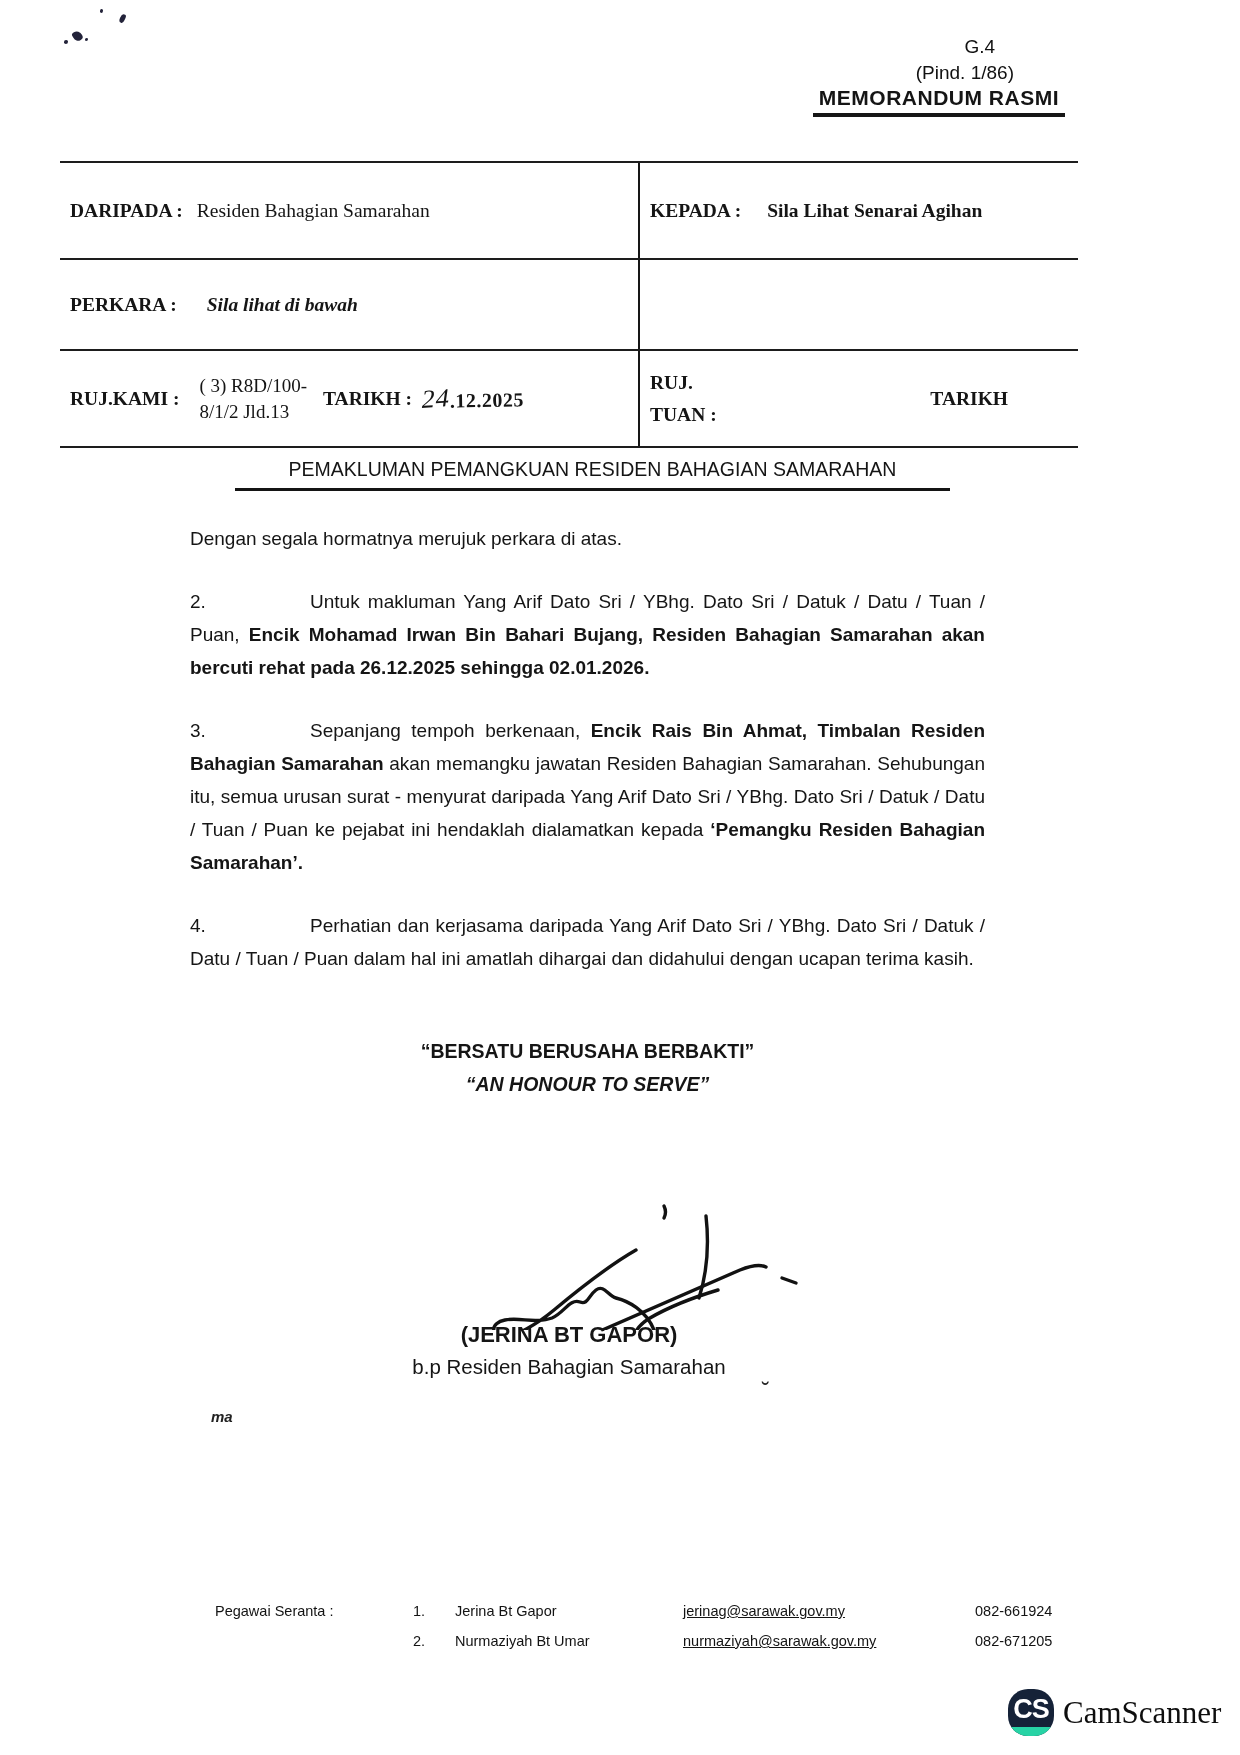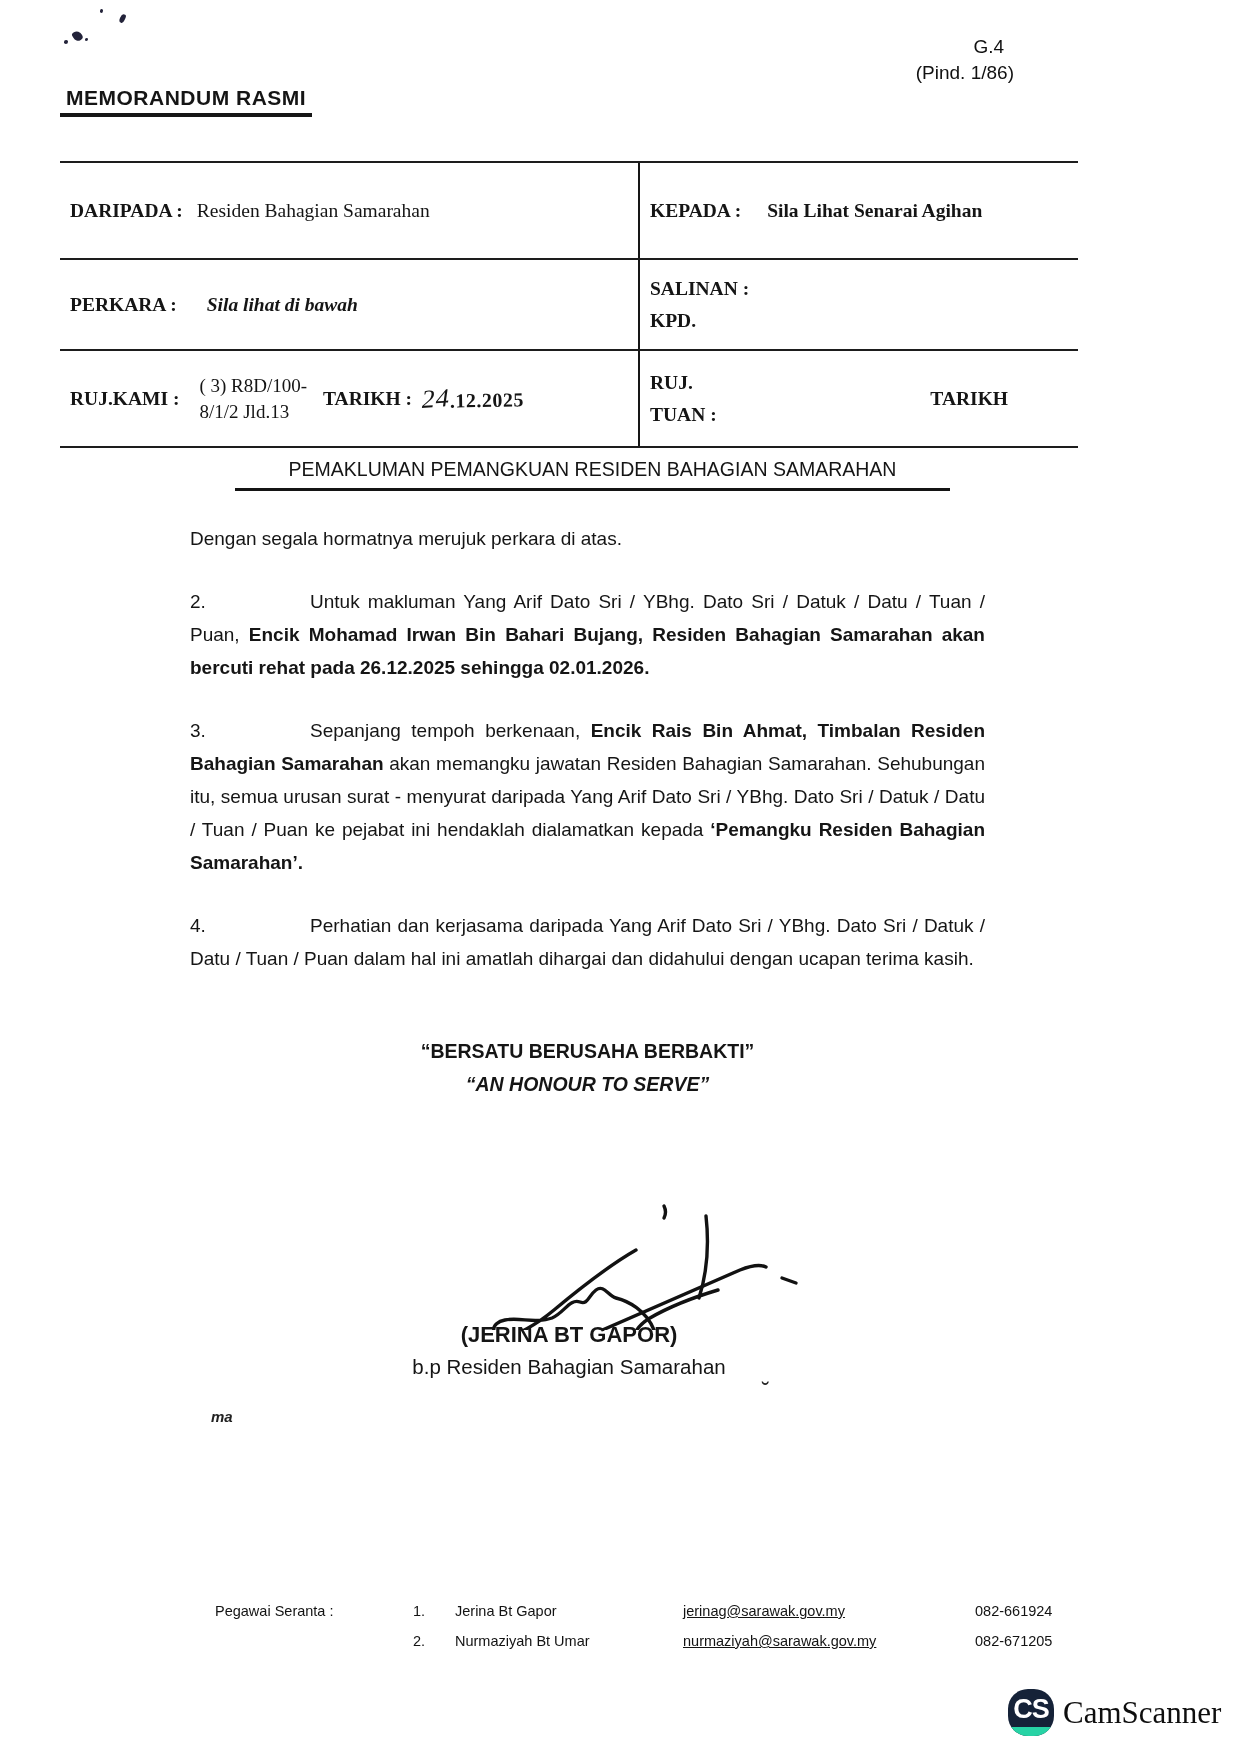--- a/index.html
+++ b/index.html
@@ -17,23 +17,23 @@
   .speck.s1{left:100px;top:9px;width:3px;height:4px;}
   .speck.s2{left:120px;top:14px;width:5px;height:9px;transform:rotate(25deg);border-radius:60% 40% 50% 60%;}
   .speck.s3{left:64px;top:40px;width:4px;height:4px;}
   .speck.s4{left:73px;top:31px;width:9px;height:10px;transform:rotate(-30deg);border-radius:30% 70% 40% 60%;}
   .speck.s5{left:85px;top:38px;width:3px;height:3px;}
 
   .form-code{
     position:absolute;top:34px;right:226px;
     text-align:right;font-size:19px;line-height:26px;color:#111;
   }
-  .form-code .g4{margin-right:10px;}
-
-  .memo-title{position:absolute;top:86px;left:60px;width:1005px;text-align:left;}
+  .form-code .g4{margin-right:19px;}
+
+  .memo-title{position:absolute;top:86px;left:60px;width:1005px;text-align:right;}
   .memo-title span{
     display:inline-block;font-size:21px;font-weight:bold;letter-spacing:.5px;
     border-bottom:4px solid #161616;padding:0 6px 3px;
   }
 
   .memo-table{position:absolute;top:161px;left:60px;width:1018px;font-family:Liberation Serif, serif;}
   .trow{display:flex;border-top:2px solid #1d1d1d;box-sizing:border-box;}
   .trow.last{border-bottom:2px solid #1d1d1d;}
   .r1{height:97px;}
   .r2{height:91px;}
@@ -130,26 +130,20 @@
       <div class="cell right">
         <span class="lbl">KEPADA :</span>
         <span class="val bold" style="margin-left:26px;">Sila Lihat Senarai Agihan</span>
       </div>
     </div>
     <div class="trow r2">
       <div class="cell left">
         <span class="lbl">PERKARA :</span>
         <span class="val bi" style="margin-left:30px;">Sila lihat di bawah</span>
       </div>
-      <div class="cell right">
-        <div class="stack">
-          <div>SALINAN :</div>
-          <div>KPD.</div>
-        </div>
-      </div>
     </div>
     <div class="trow r3 last">
       <div class="cell left">
         <span class="lbl">RUJ.KAMI :</span>
         <span class="ref">
           <span>( 3) R8D/100-</span><br>
           <span>8/1/2 Jld.13</span>
         </span>
         <span class="lbl tarikh-lbl">TARIKH :</span>
         <span class="date">

